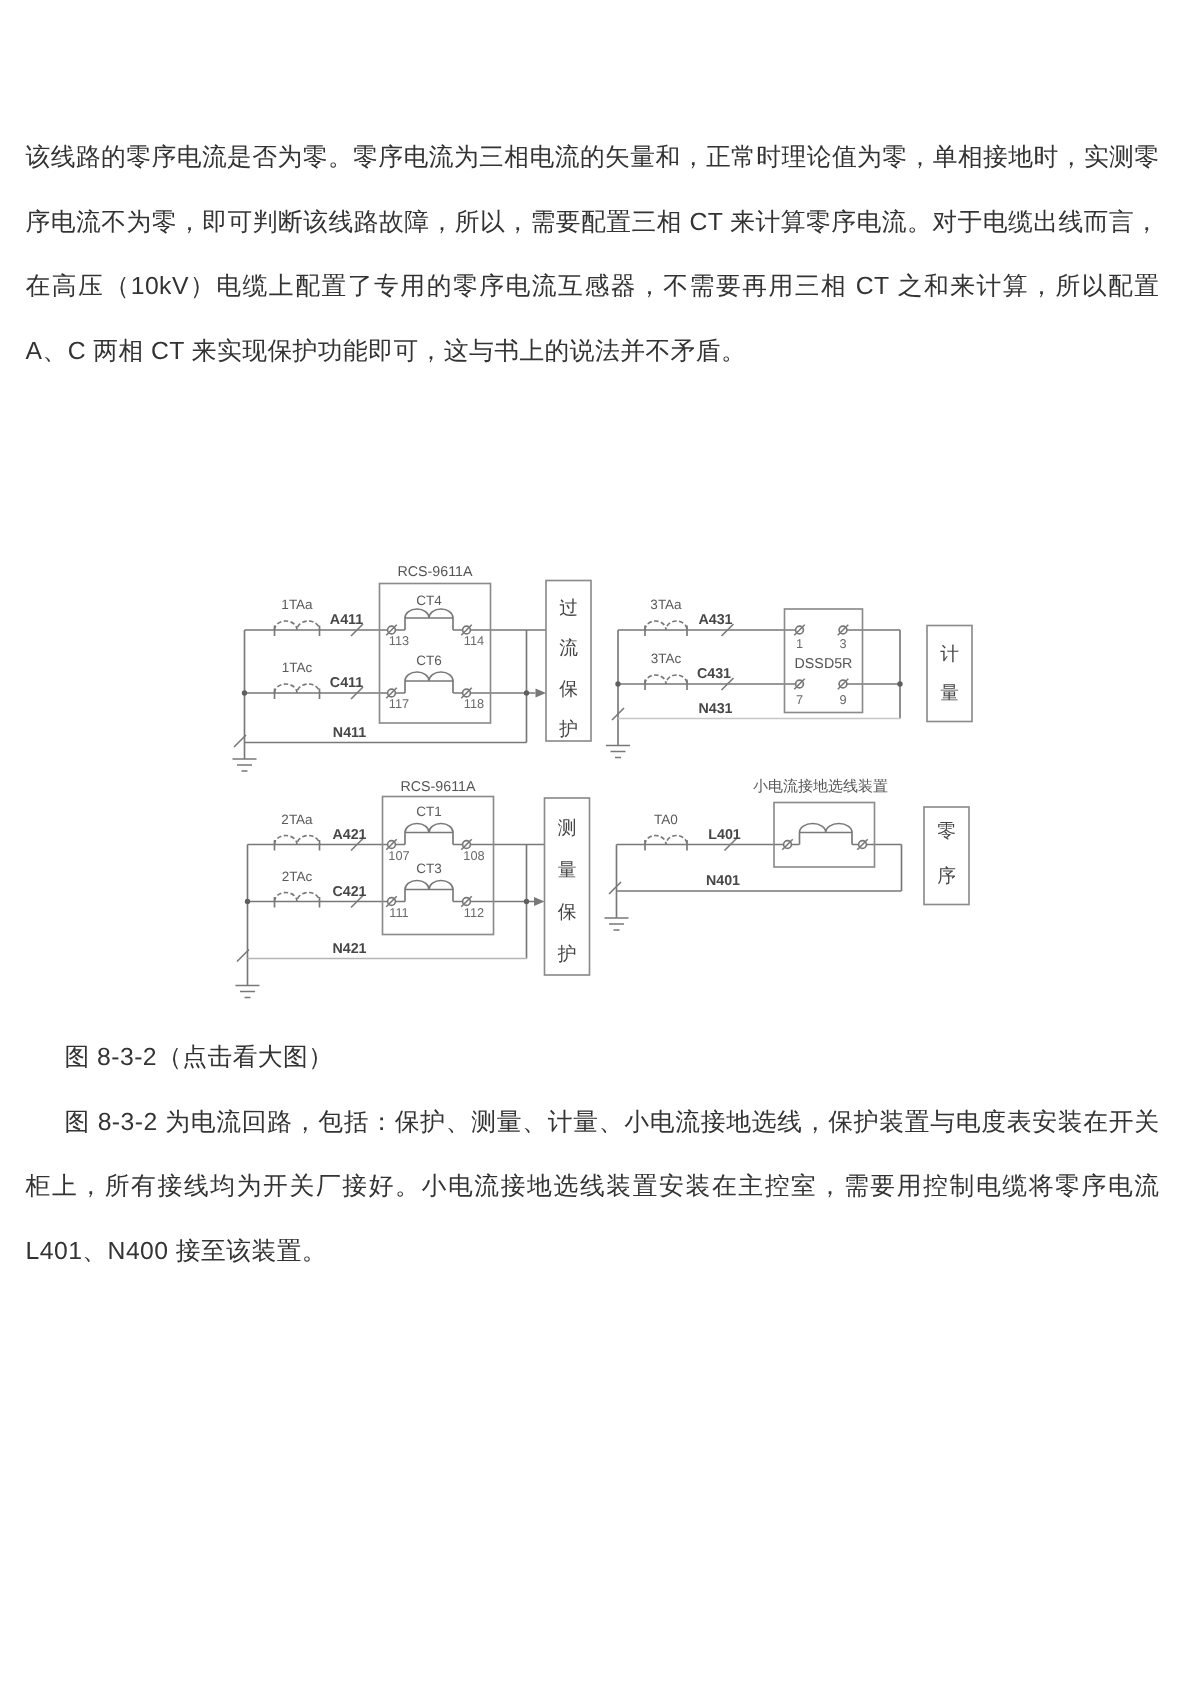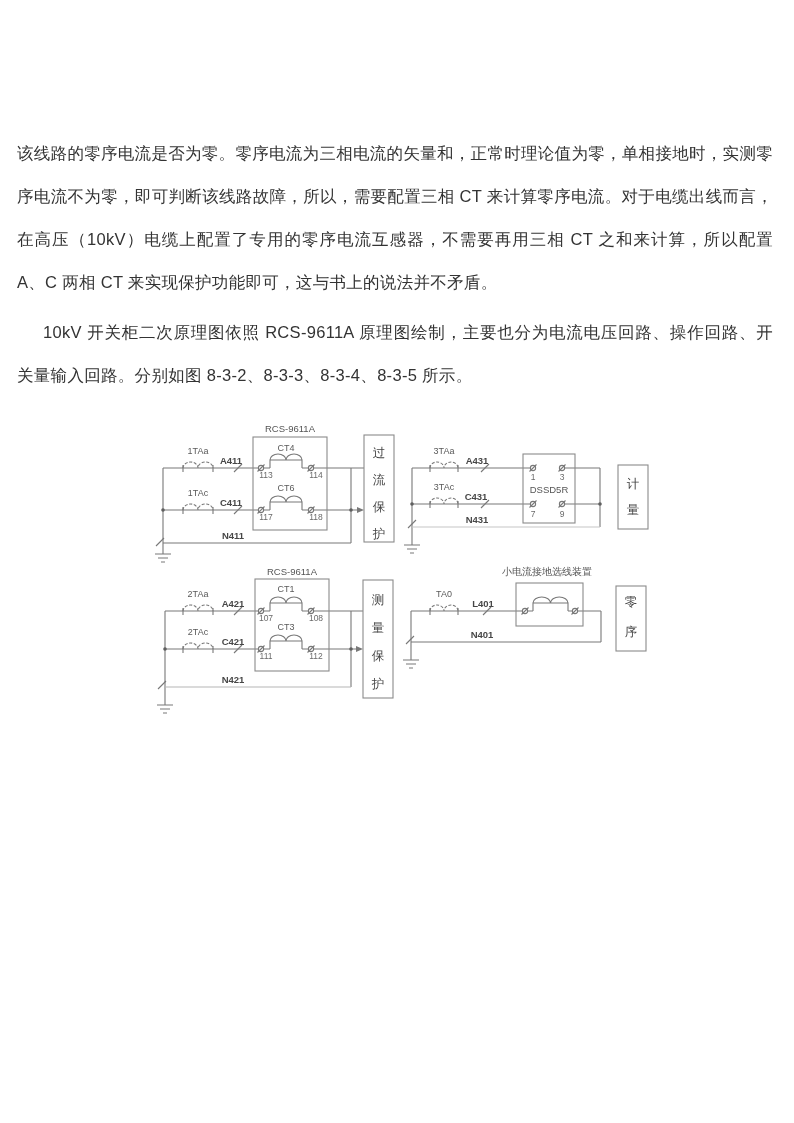--- a/index.html
+++ b/index.html
@@ -1,17 +1,17 @@
 <!DOCTYPE html>
 <html><head>
 <meta charset="utf-8">
 <style>
   html,body{margin:0;padding:0;background:#ffffff;}
   .page{position:relative;width:794px;height:1011px;background:#ffffff;overflow:hidden;
-        font-family:"Liberation Sans",sans-serif;margin-top:48px;}
+        font-family:"Liberation Sans",sans-serif;}
   .tb{position:absolute;left:17px;width:756px;font-size:16.5px;line-height:43px;
       color:#333333;text-align:justify;letter-spacing:.3px;}
   .tb p{margin:0;text-indent:26px;}
   .tb p.flush{text-indent:0;}
   .figure{position:absolute;left:138px;top:372px;width:532px;height:312px;}
   .figure svg{display:block;width:532px;height:312px;}
   svg text{font-family:"Liberation Sans",sans-serif;fill:#5a5a5a;}
   .lbl{font-size:9px;fill:#5a5a5a;}
   .wl{font-size:9.5px;font-weight:bold;fill:#474747;}
   .tm{font-size:8.5px;fill:#6a6a6a;}
@@ -31,23 +31,20 @@
 </style>
 </head>
 <body>
 
 <div class="page">
 
   <div class="tb" style="top:84px">
     <p class="flush">该线路的零序电流是否为零。零序电流为三相电流的矢量和，正常时理论值为零，单相接地时，实测零序电流不为零，即可判断该线路故障，所以，需要配置三相 CT 来计算零序电流。对于电缆出线而言，在高压（10kV）电缆上配置了专用的零序电流互感器，不需要再用三相 CT 之和来计算，所以配置 A、C 两相 CT 来实现保护功能即可，这与书上的说法并不矛盾。</p>
   </div>
 
-  <div class="tb" style="top:263px">
-    <p>10kV 开关柜二次原理图依照 RCS-9611A 原理图绘制，主要也分为电流电压回路、操作回路、开关量输入回路。分别如图 8-3-2、8-3-3、8-3-4、8-3-5 所示。</p>
-  </div>
 
   <div class="figure">
     <svg viewBox="0 0 532 312">
       <defs>
         <g id="term">
             <circle r="2.6" class="tc"></circle>
             <line x1="-3.5" y1="3.5" x2="3.5" y2="-3.5" class="w"></line>
           </g>
         <g id="gnd" class="w">
             <path d="M-8,0 H8 M-5,4 H5 M-2,8 H2"></path>
@@ -172,20 +169,24 @@
         <use href="#term" x="437" y="191"></use>
         <text class="lbl" x="306" y="177" text-anchor="middle">TA0</text>
         <text class="wl" x="345" y="187" text-anchor="middle">L401</text>
         <text class="wl" x="344" y="218" text-anchor="middle">N401</text>
         <text class="devw" x="409" y="155" text-anchor="middle">小电流接地选线装置</text>
         <text class="vt" x="493" y="186" text-anchor="middle"><tspan x="493" y="186">零</tspan><tspan x="493" y="216">序</tspan></text>
       </g>
     </svg>
   </div>
 
+  <div class="tb" style="top:684px">
+    <p>图 8-3-2（点击看大图）</p>
+    <p>图 8-3-2 为电流回路，包括：保护、测量、计量、小电流接地选线，保护装置与电度表安装在开关柜上，所有接线均为开关厂接好。小电流接地选线装置安装在主控室，需要用控制电缆将零序电流 L401、N400 接至该装置。</p>
+  </div>
 
   <div class="footer">
     <svg width="42" height="38" viewBox="0 0 42 38">
       <g stroke="#d6d6d6" fill="none" stroke-width="1.8">
         <circle cx="24" cy="20" r="11"></circle>
         <path d="M8,10 l5,4 M6,19 l6,1"></path>
       </g>
       <path fill="#d6d6d6" d="M25,12 l-6,9 h4 l-3,8 l8,-10 h-4 l4,-7 z"></path>
     </svg>
     <span class="brand">电力知识课堂</span>

